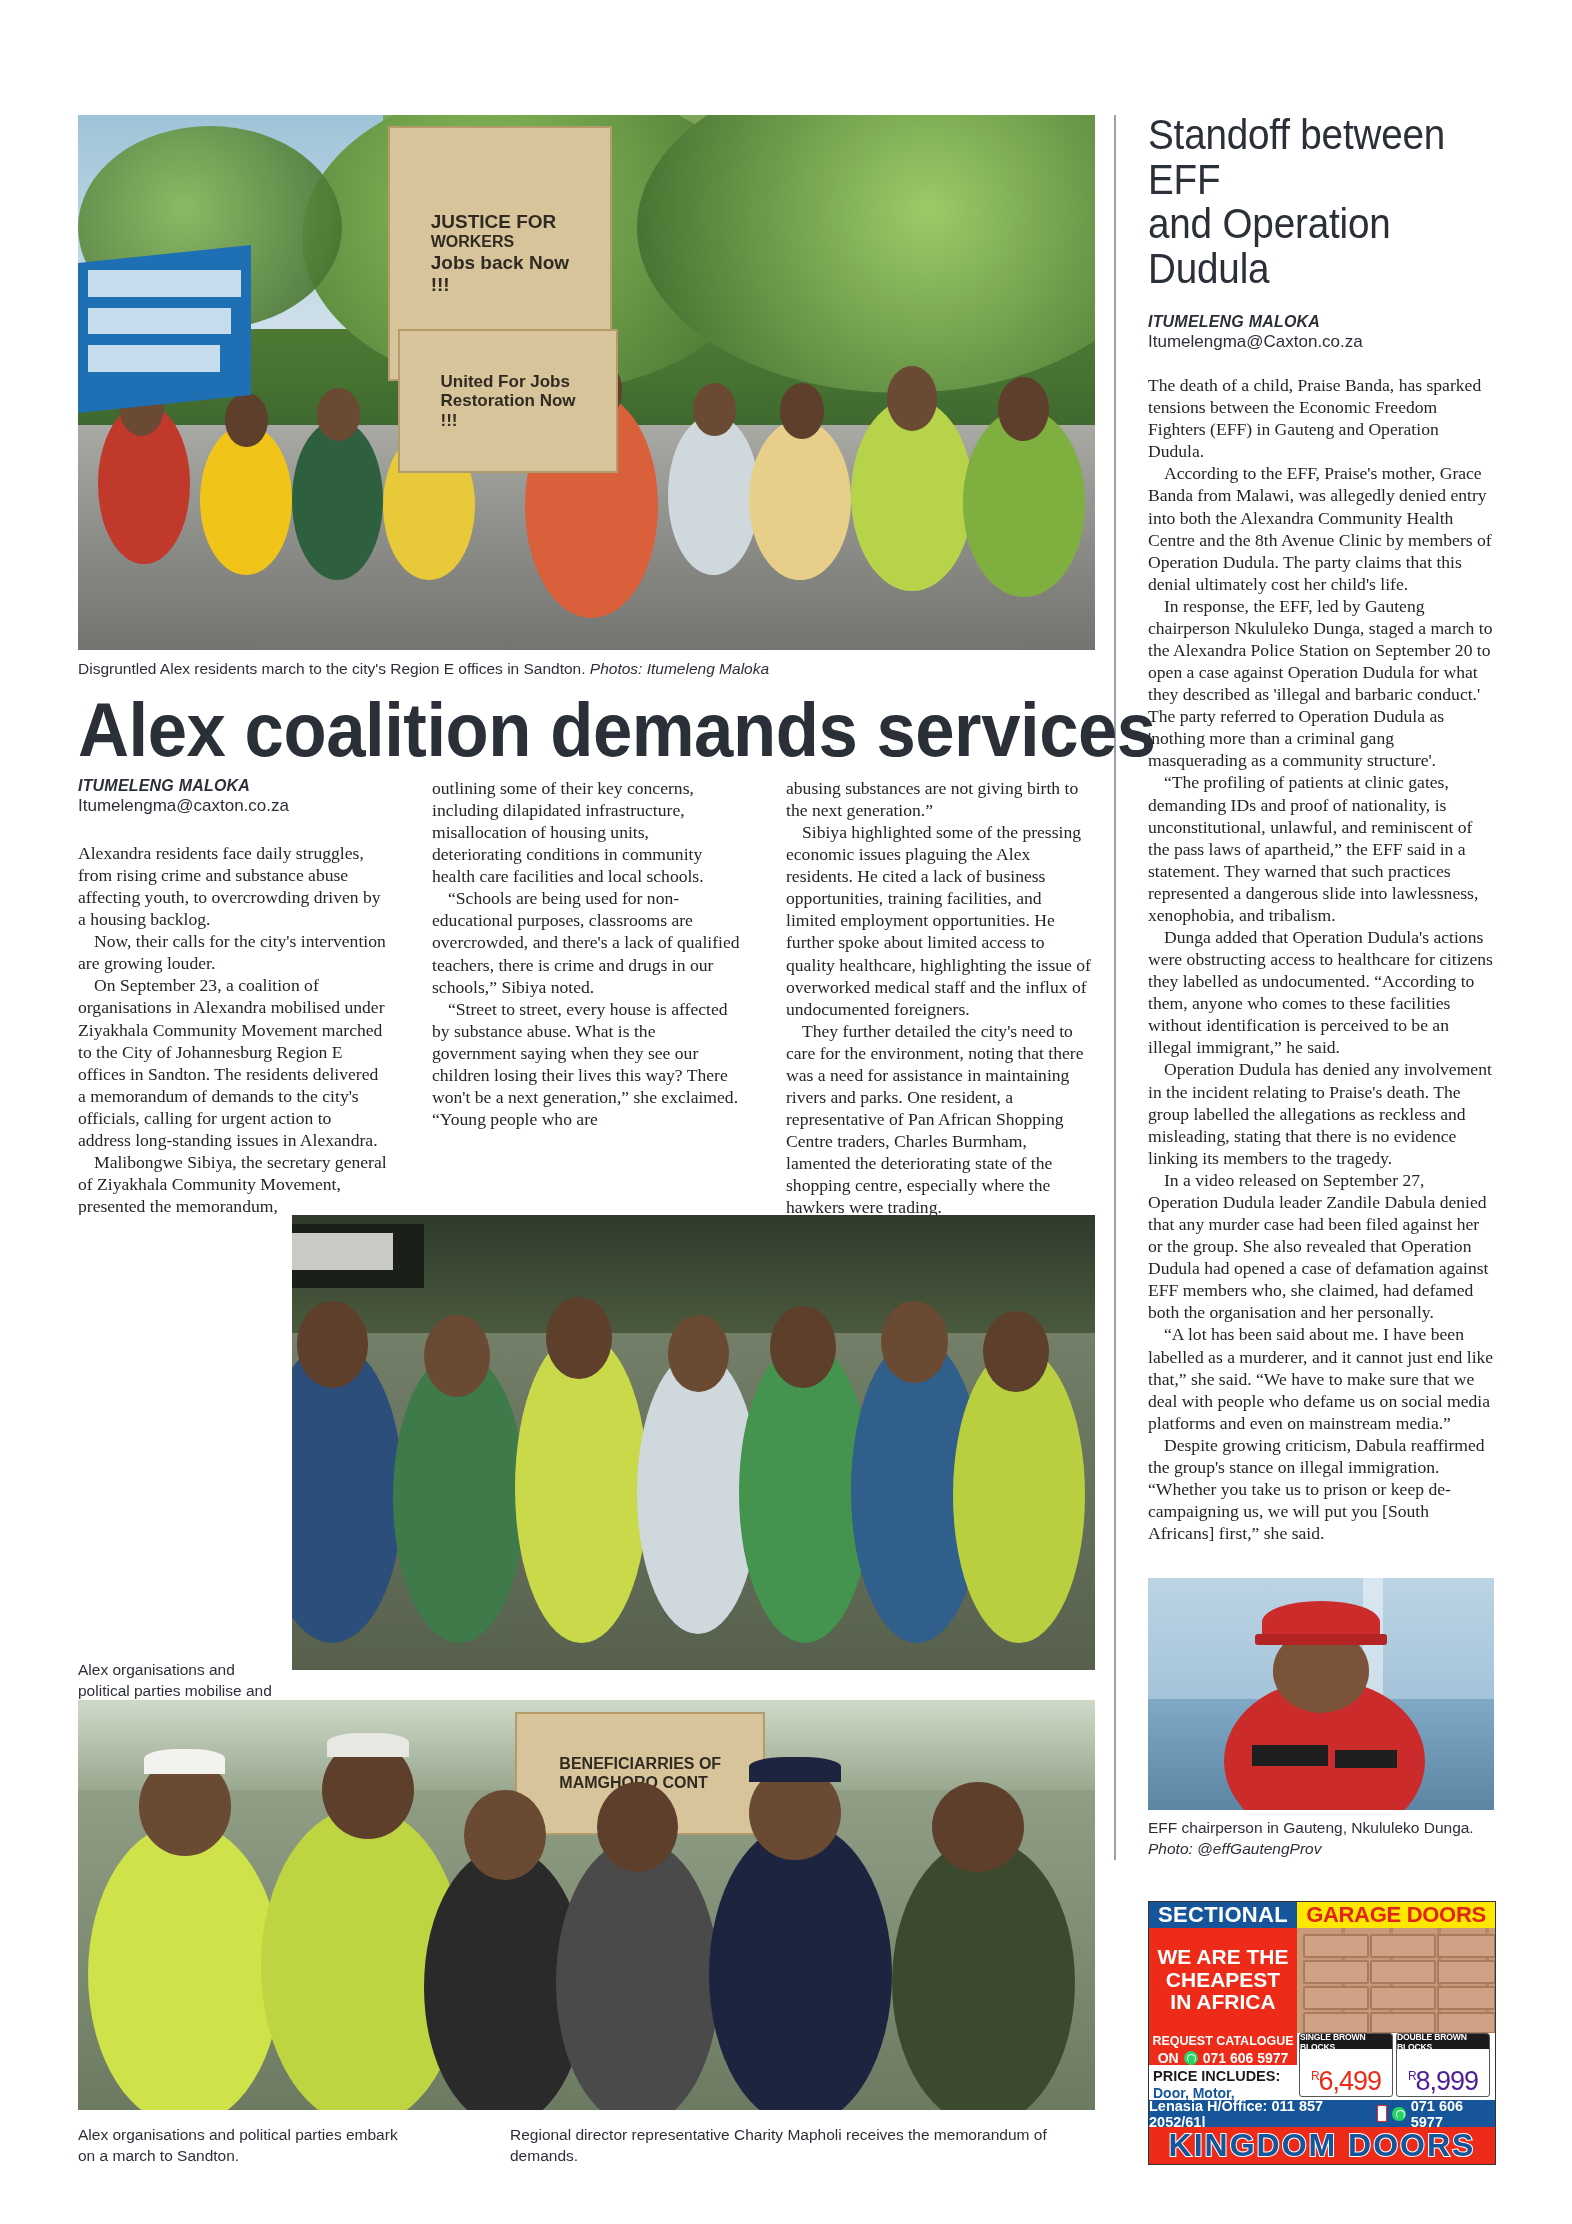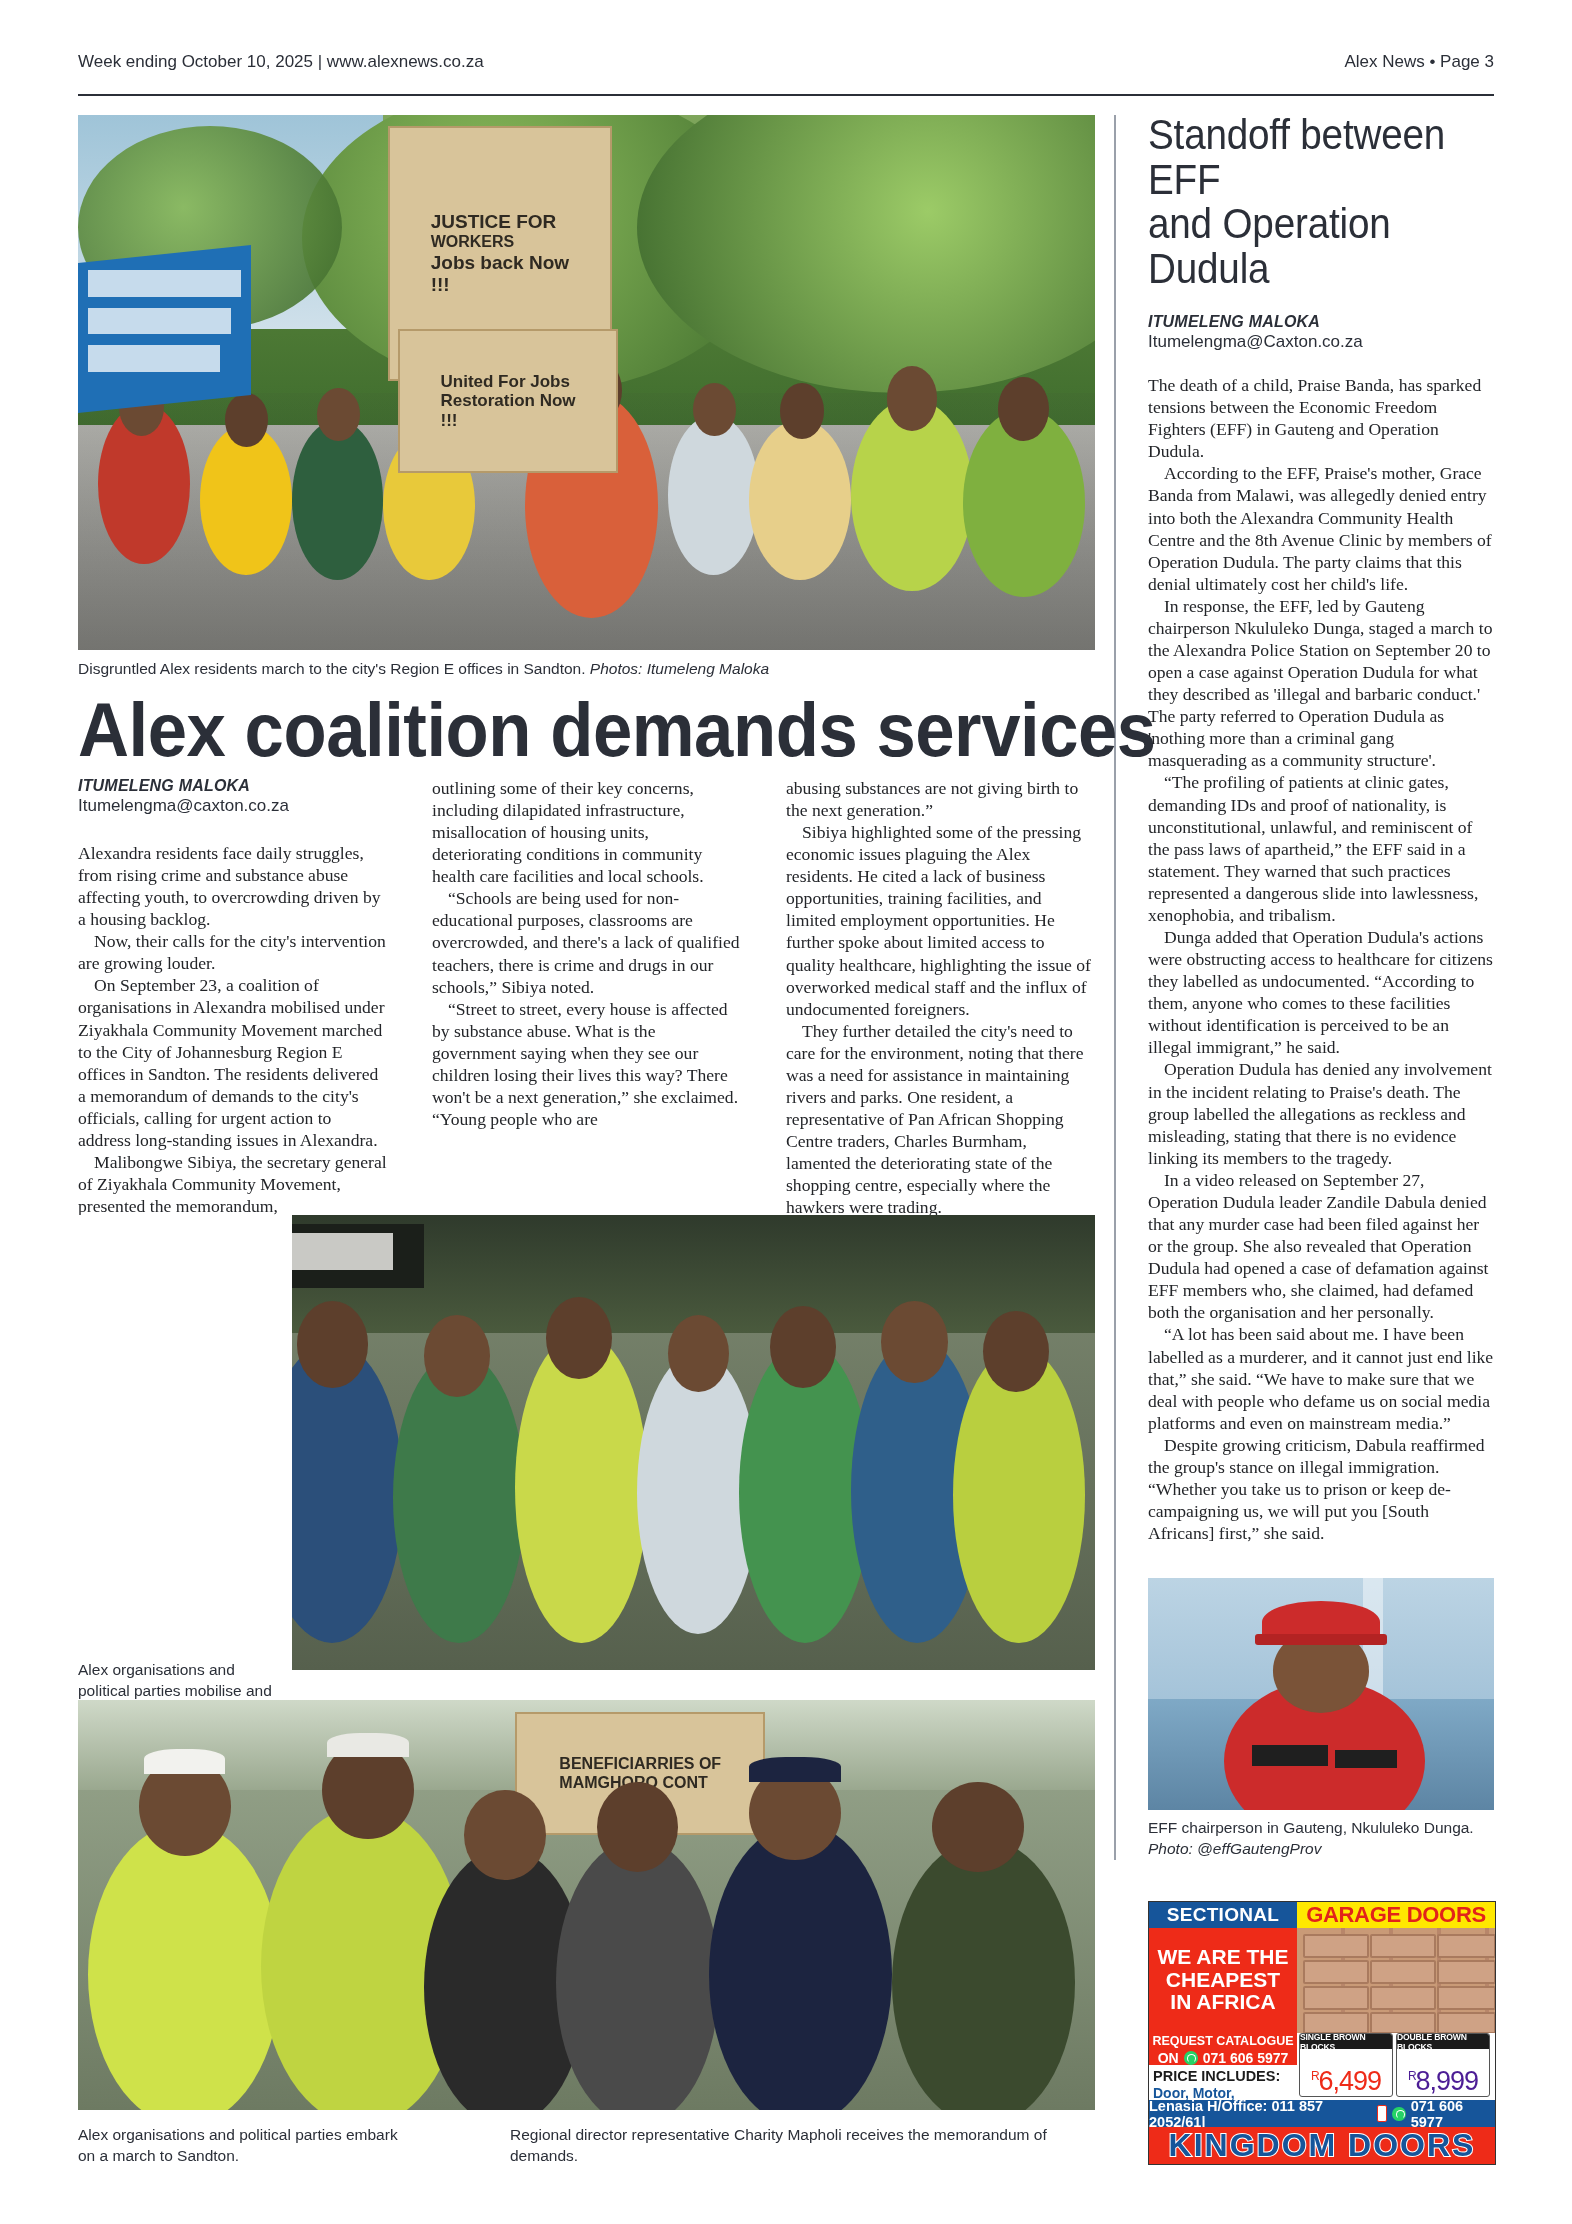--- a/index.html
+++ b/index.html
@@ -104,21 +104,21 @@
   }
 
   
   .ad{
     position:absolute;left:1148px;top:1901px;width:346px;height:262px;
     border:1px solid #333;background:#fff;overflow:hidden;
     font-family:"Liberation Sans", sans-serif;
   }
   .ad-sectional{
     position:absolute;left:0;top:0;width:148px;height:26px;background:#16559a;
-    color:#fff;font-weight:bold;font-size:19px;display:flex;align-items:center;justify-content:center;
+    color:#fff;font-weight:bold;font-size:22px;display:flex;align-items:center;justify-content:center;
     letter-spacing:0.3px;
   }
   .ad-garage{
     position:absolute;left:148px;top:0;right:0;height:26px;background:#ffe800;
     color:#e2231a;font-weight:bold;font-size:22px;display:flex;align-items:center;justify-content:center;
     letter-spacing:-0.3px;
   }
   .ad-redbox{
     position:absolute;left:0;top:26px;width:148px;height:104px;background:#ee2b18;
     color:#fff;font-weight:bold;font-size:21px;line-height:1.08;
@@ -174,24 +174,20 @@
   }
   .wa::after{content:"";position:absolute;left:3.5px;top:3px;width:7px;height:7px;border-radius:50%;
     border:1.6px solid #fff;border-bottom-color:transparent;}
   .phoneicon{display:inline-block;width:9px;height:15px;border:1.6px solid #ee2b18;background:#fff;border-radius:2px;vertical-align:-2px;}
 </style>
 </head>
 <body>
 
 <div class="page">
 
-  <div class="masthead">
-    <span class="left">Week ending October 10, 2025 | www.alexnews.co.za</span>
-    <span class="right">Alex News • Page 3</span>
-  </div>
 
   <div class="vrule"></div>
 
   <div class="leftzone">
 
     <div class="photo img-protest1">
 
       <div class="rect" style="left:0;top:0;width:100%;height:62%;background:linear-gradient(180deg,#7fa65c 0%,#558038 45%,#3d6b2d 100%);"></div>
       <div class="rect" style="left:0;top:0;width:30%;height:40%;background:linear-gradient(180deg,#9fc4d8,#cfe0ea);"></div>
       <div class="blob" style="left:22%;top:-6%;width:46%;height:58%;background:radial-gradient(circle at 40% 40%,#8fbf5e,#3f6c2c);"></div>

